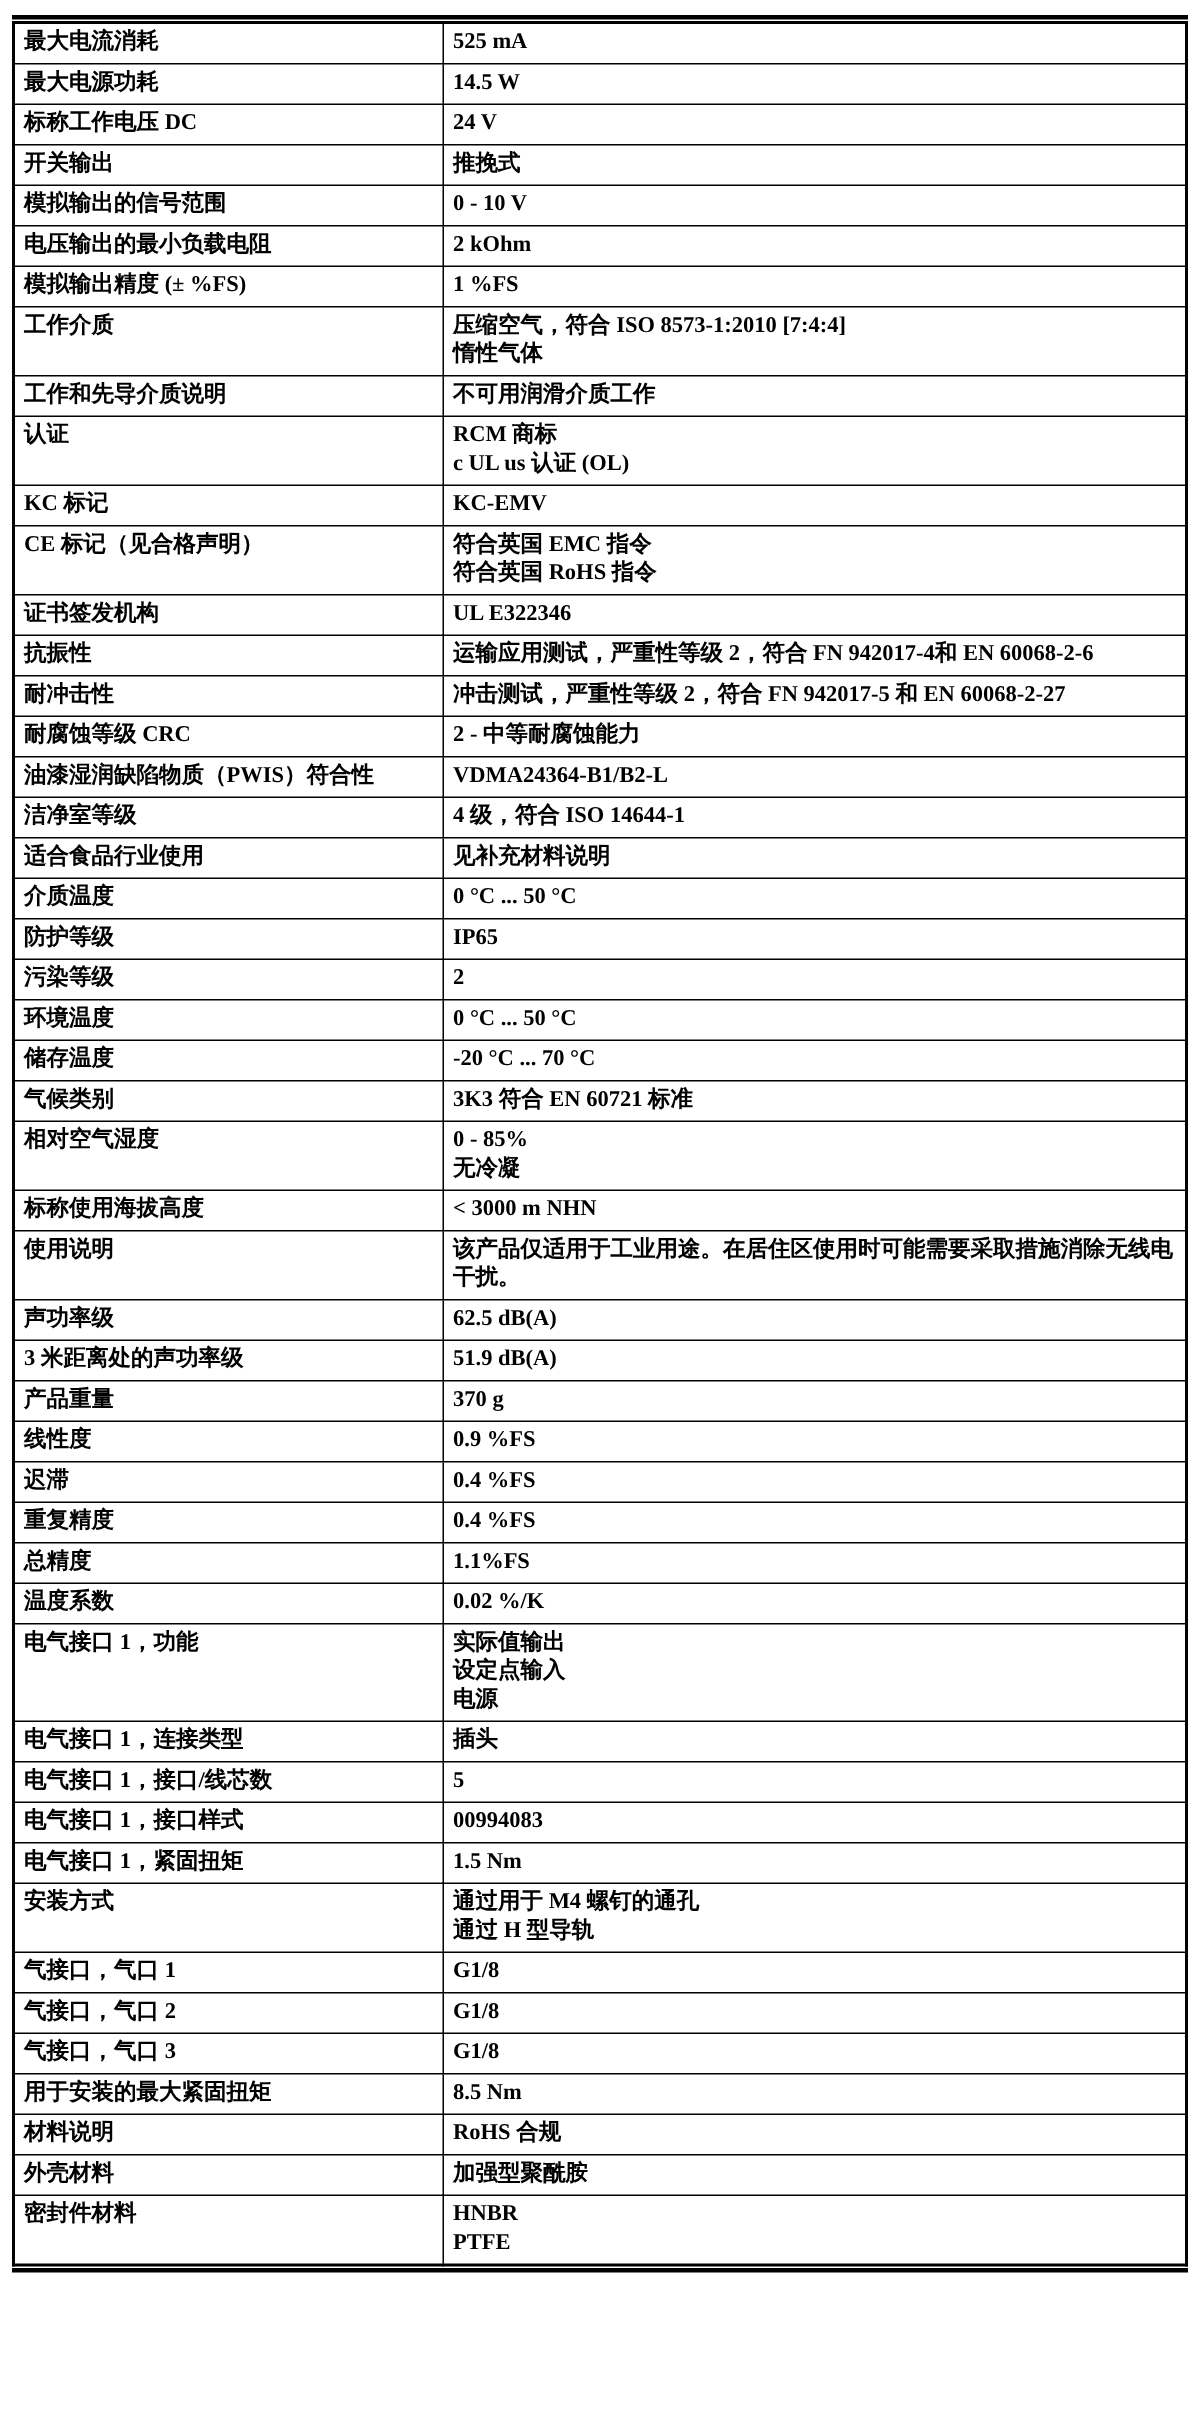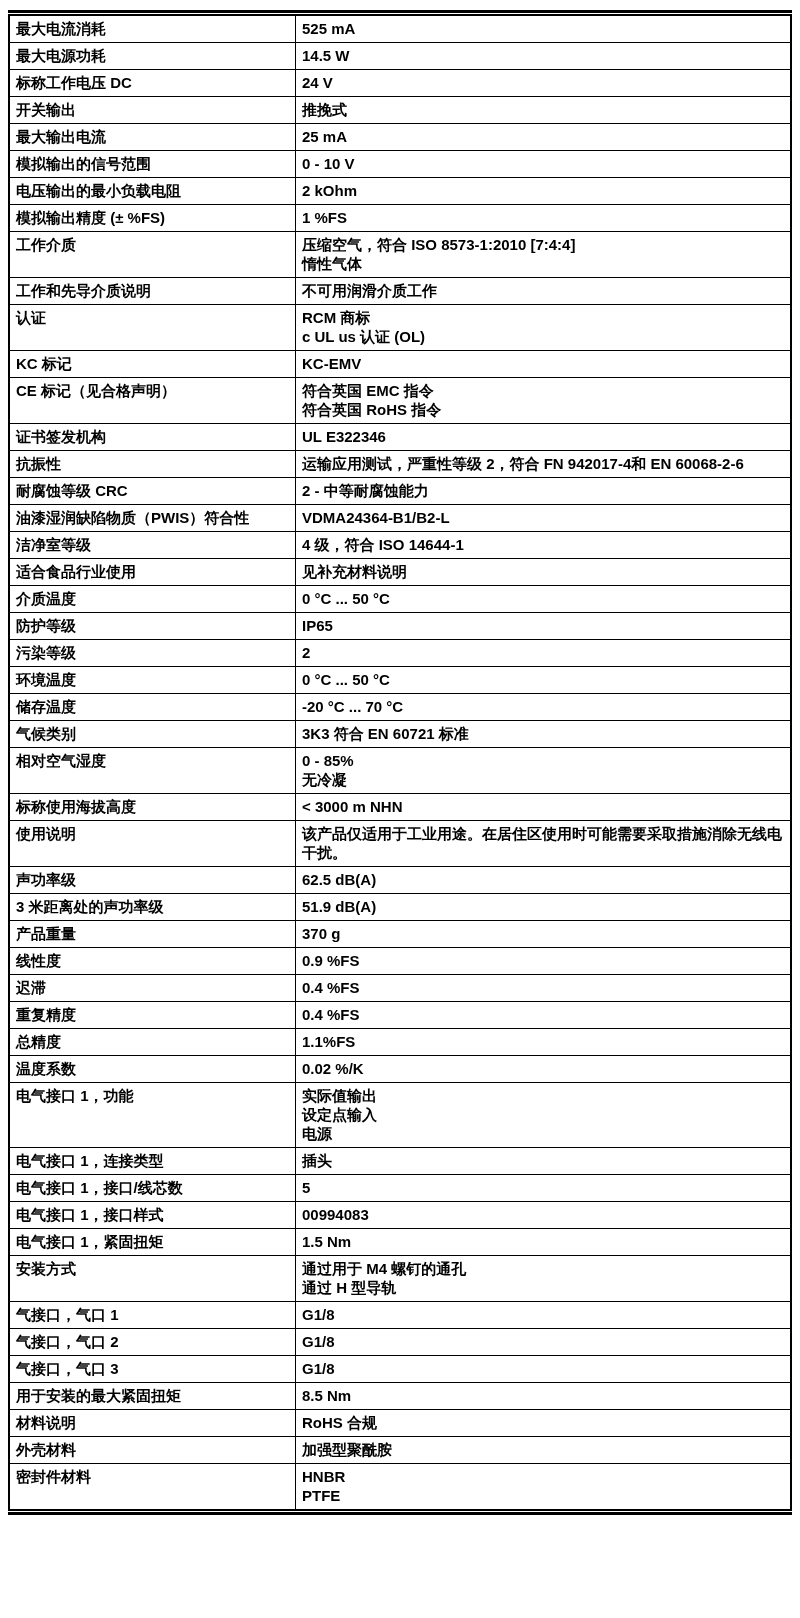--- a/index.html
+++ b/index.html
@@ -6,21 +6,21 @@
     margin: 0;
     padding: 0;
     background: #ffffff;
   }
   .page {
     width: 800px;
     height: 1618px;
     box-sizing: border-box;
     padding: 10px 8px 8px 8px;
     background: #ffffff;
-    font-family: Liberation Sans, sans-serif;
+    font-family: Liberation Serif, serif;
     font-weight: 700;
     color: #000000;
   }
   .table-frame {
     border-top: 3px solid #000000;
     border-bottom: 3px solid #000000;
     padding: 1px 0;
   }
   table.spec-table {
     width: 100%;
@@ -75,26 +75,20 @@
             </td>
   </tr>
 
   <tr>
     <td class="spec-label">开关输出</td>
     <td class="spec-value">
               <div class="value-line">推挽式</div>
             </td>
   </tr>
 
-  <tr>
-    <td class="spec-label">最大输出电流</td>
-    <td class="spec-value">
-              <div class="value-line">25 mA</div>
-            </td>
-  </tr>
 
   <tr>
     <td class="spec-label">模拟输出的信号范围</td>
     <td class="spec-value">
               <div class="value-line">0 - 10 V</div>
             </td>
   </tr>
 
   <tr>
     <td class="spec-label">电压输出的最小负载电阻</td>
@@ -156,20 +150,26 @@
             </td>
   </tr>
 
   <tr>
     <td class="spec-label">抗振性</td>
     <td class="spec-value">
               <div class="value-line">运输应用测试，严重性等级 2，符合 FN 942017-4和 EN 60068-2-6</div>
             </td>
   </tr>
 
+  <tr>
+    <td class="spec-label">耐冲击性</td>
+    <td class="spec-value">
+              <div class="value-line">冲击测试，严重性等级 2，符合 FN 942017-5 和 EN 60068-2-27</div>
+            </td>
+  </tr>
 
   <tr>
     <td class="spec-label">耐腐蚀等级 CRC</td>
     <td class="spec-value">
               <div class="value-line">2 - 中等耐腐蚀能力</div>
             </td>
   </tr>
 
   <tr>
     <td class="spec-label">油漆湿润缺陷物质（PWIS）符合性</td>

